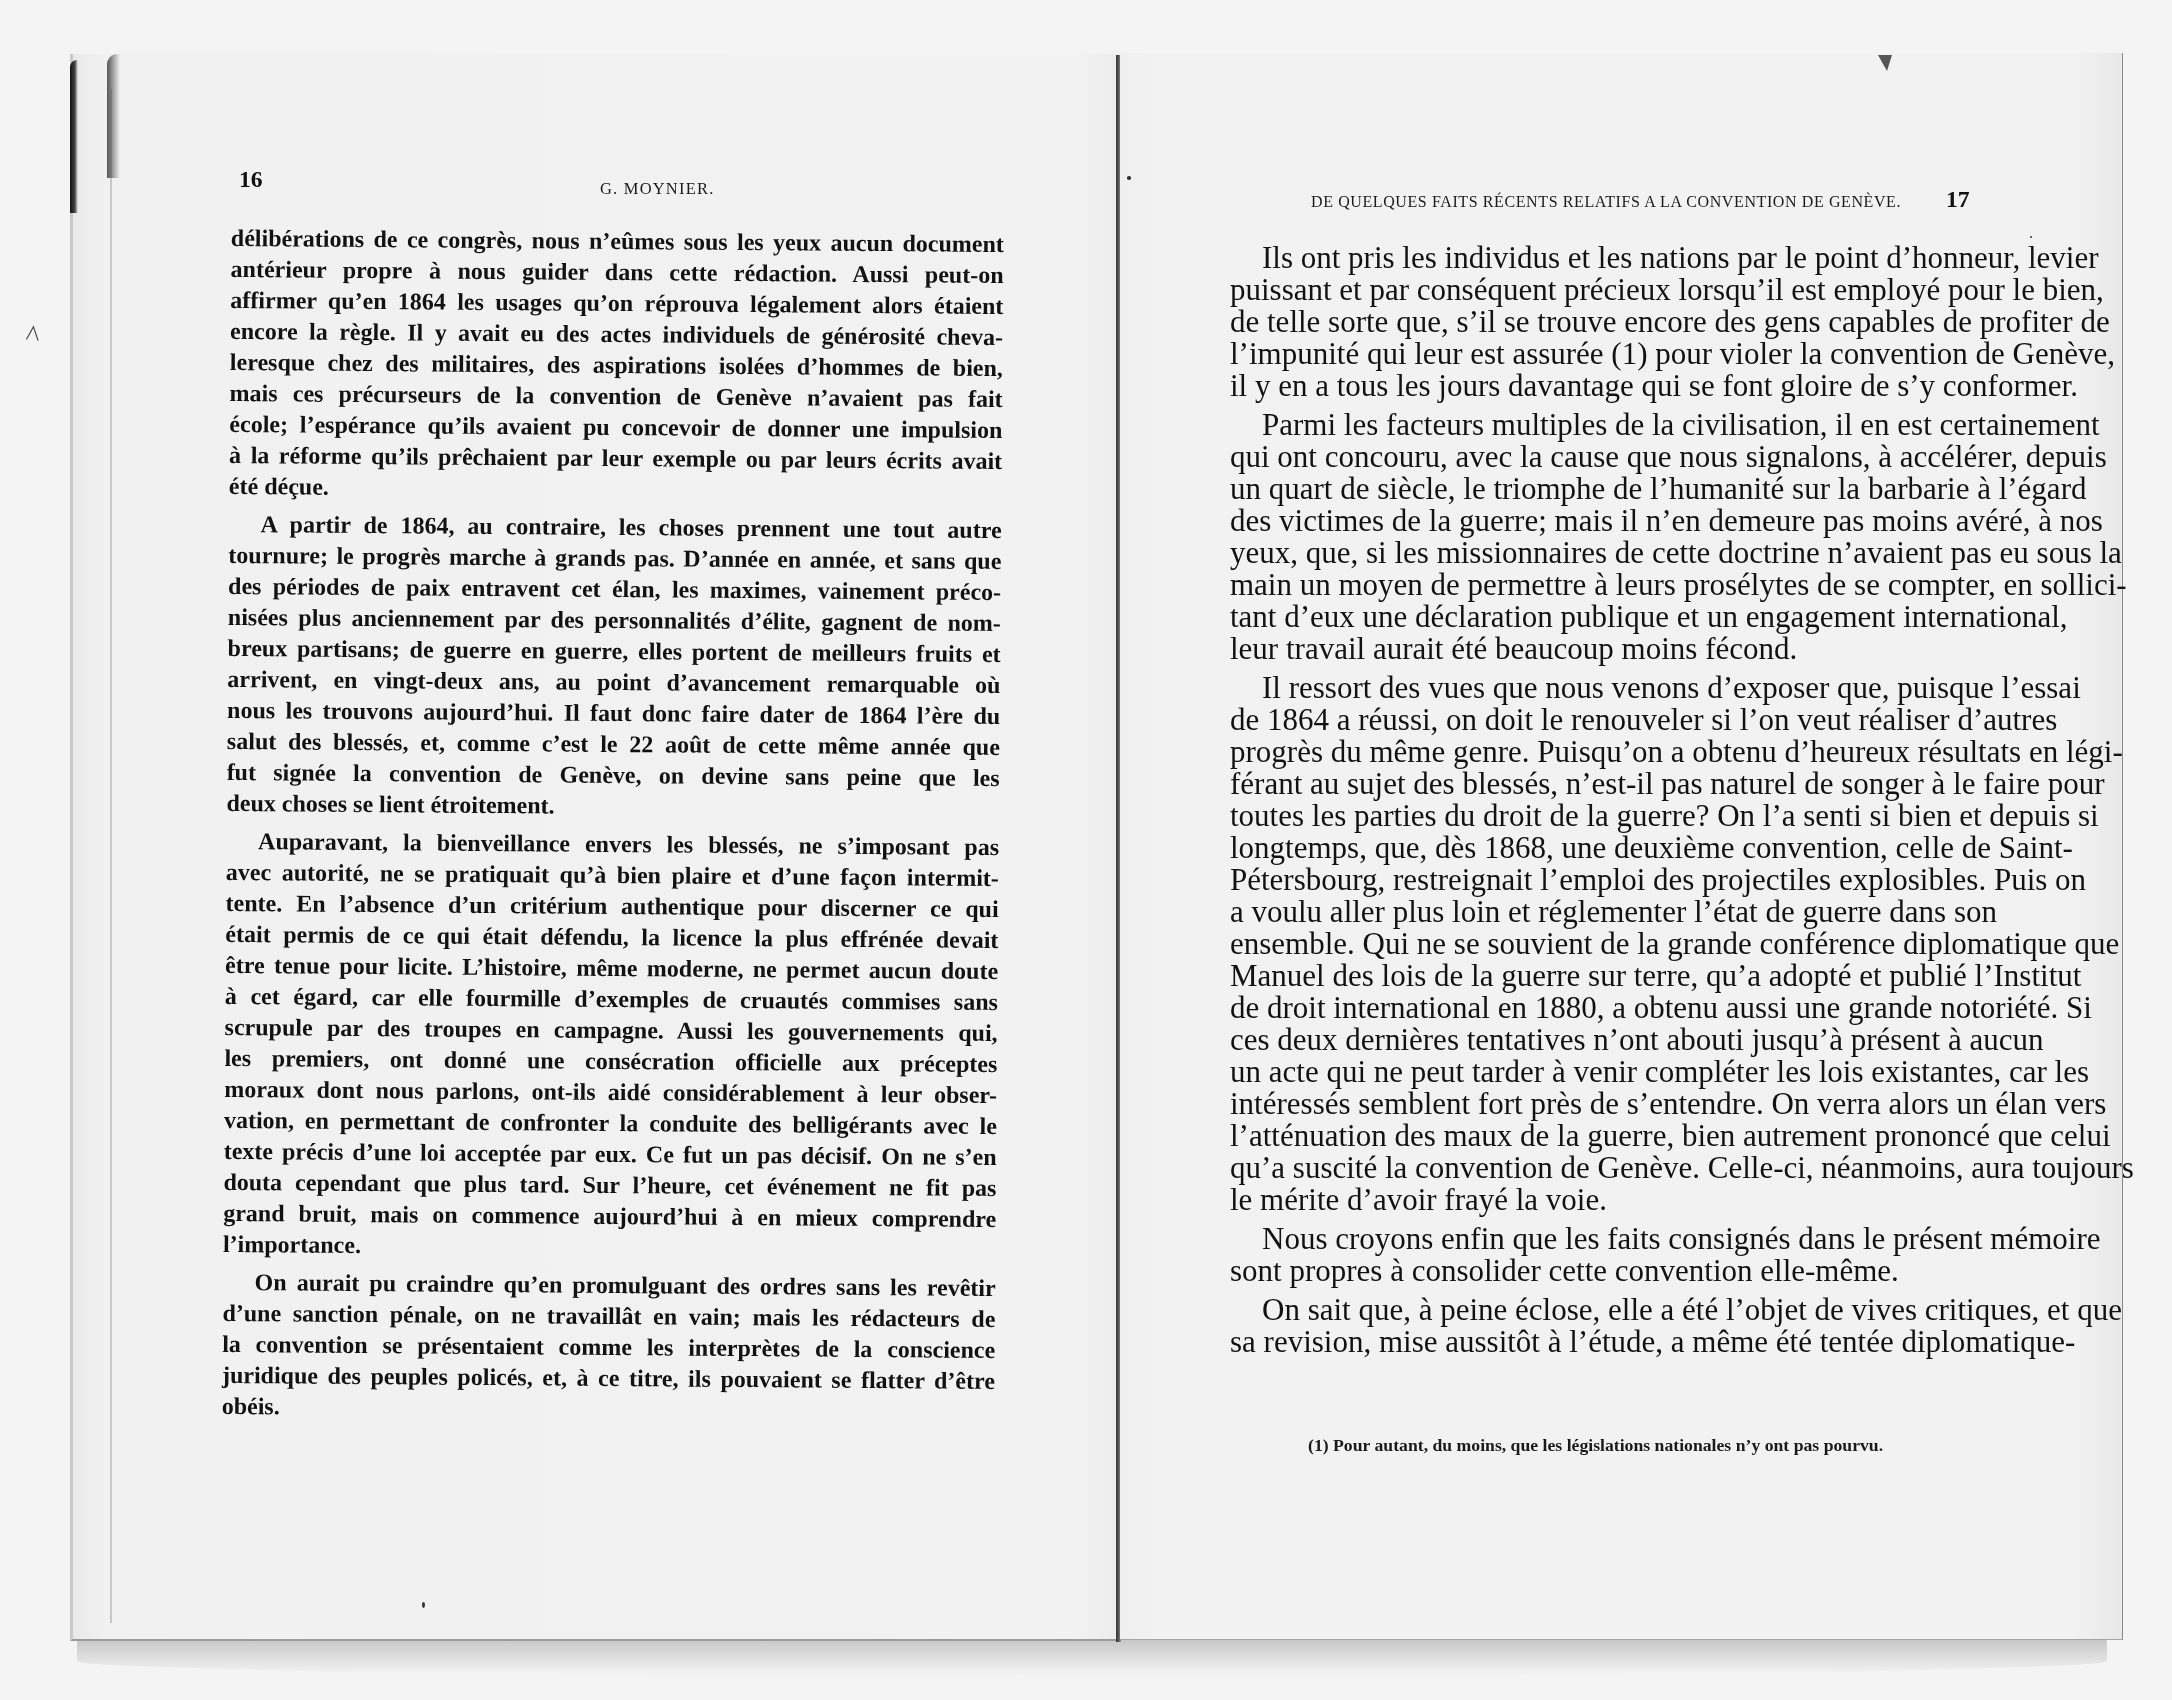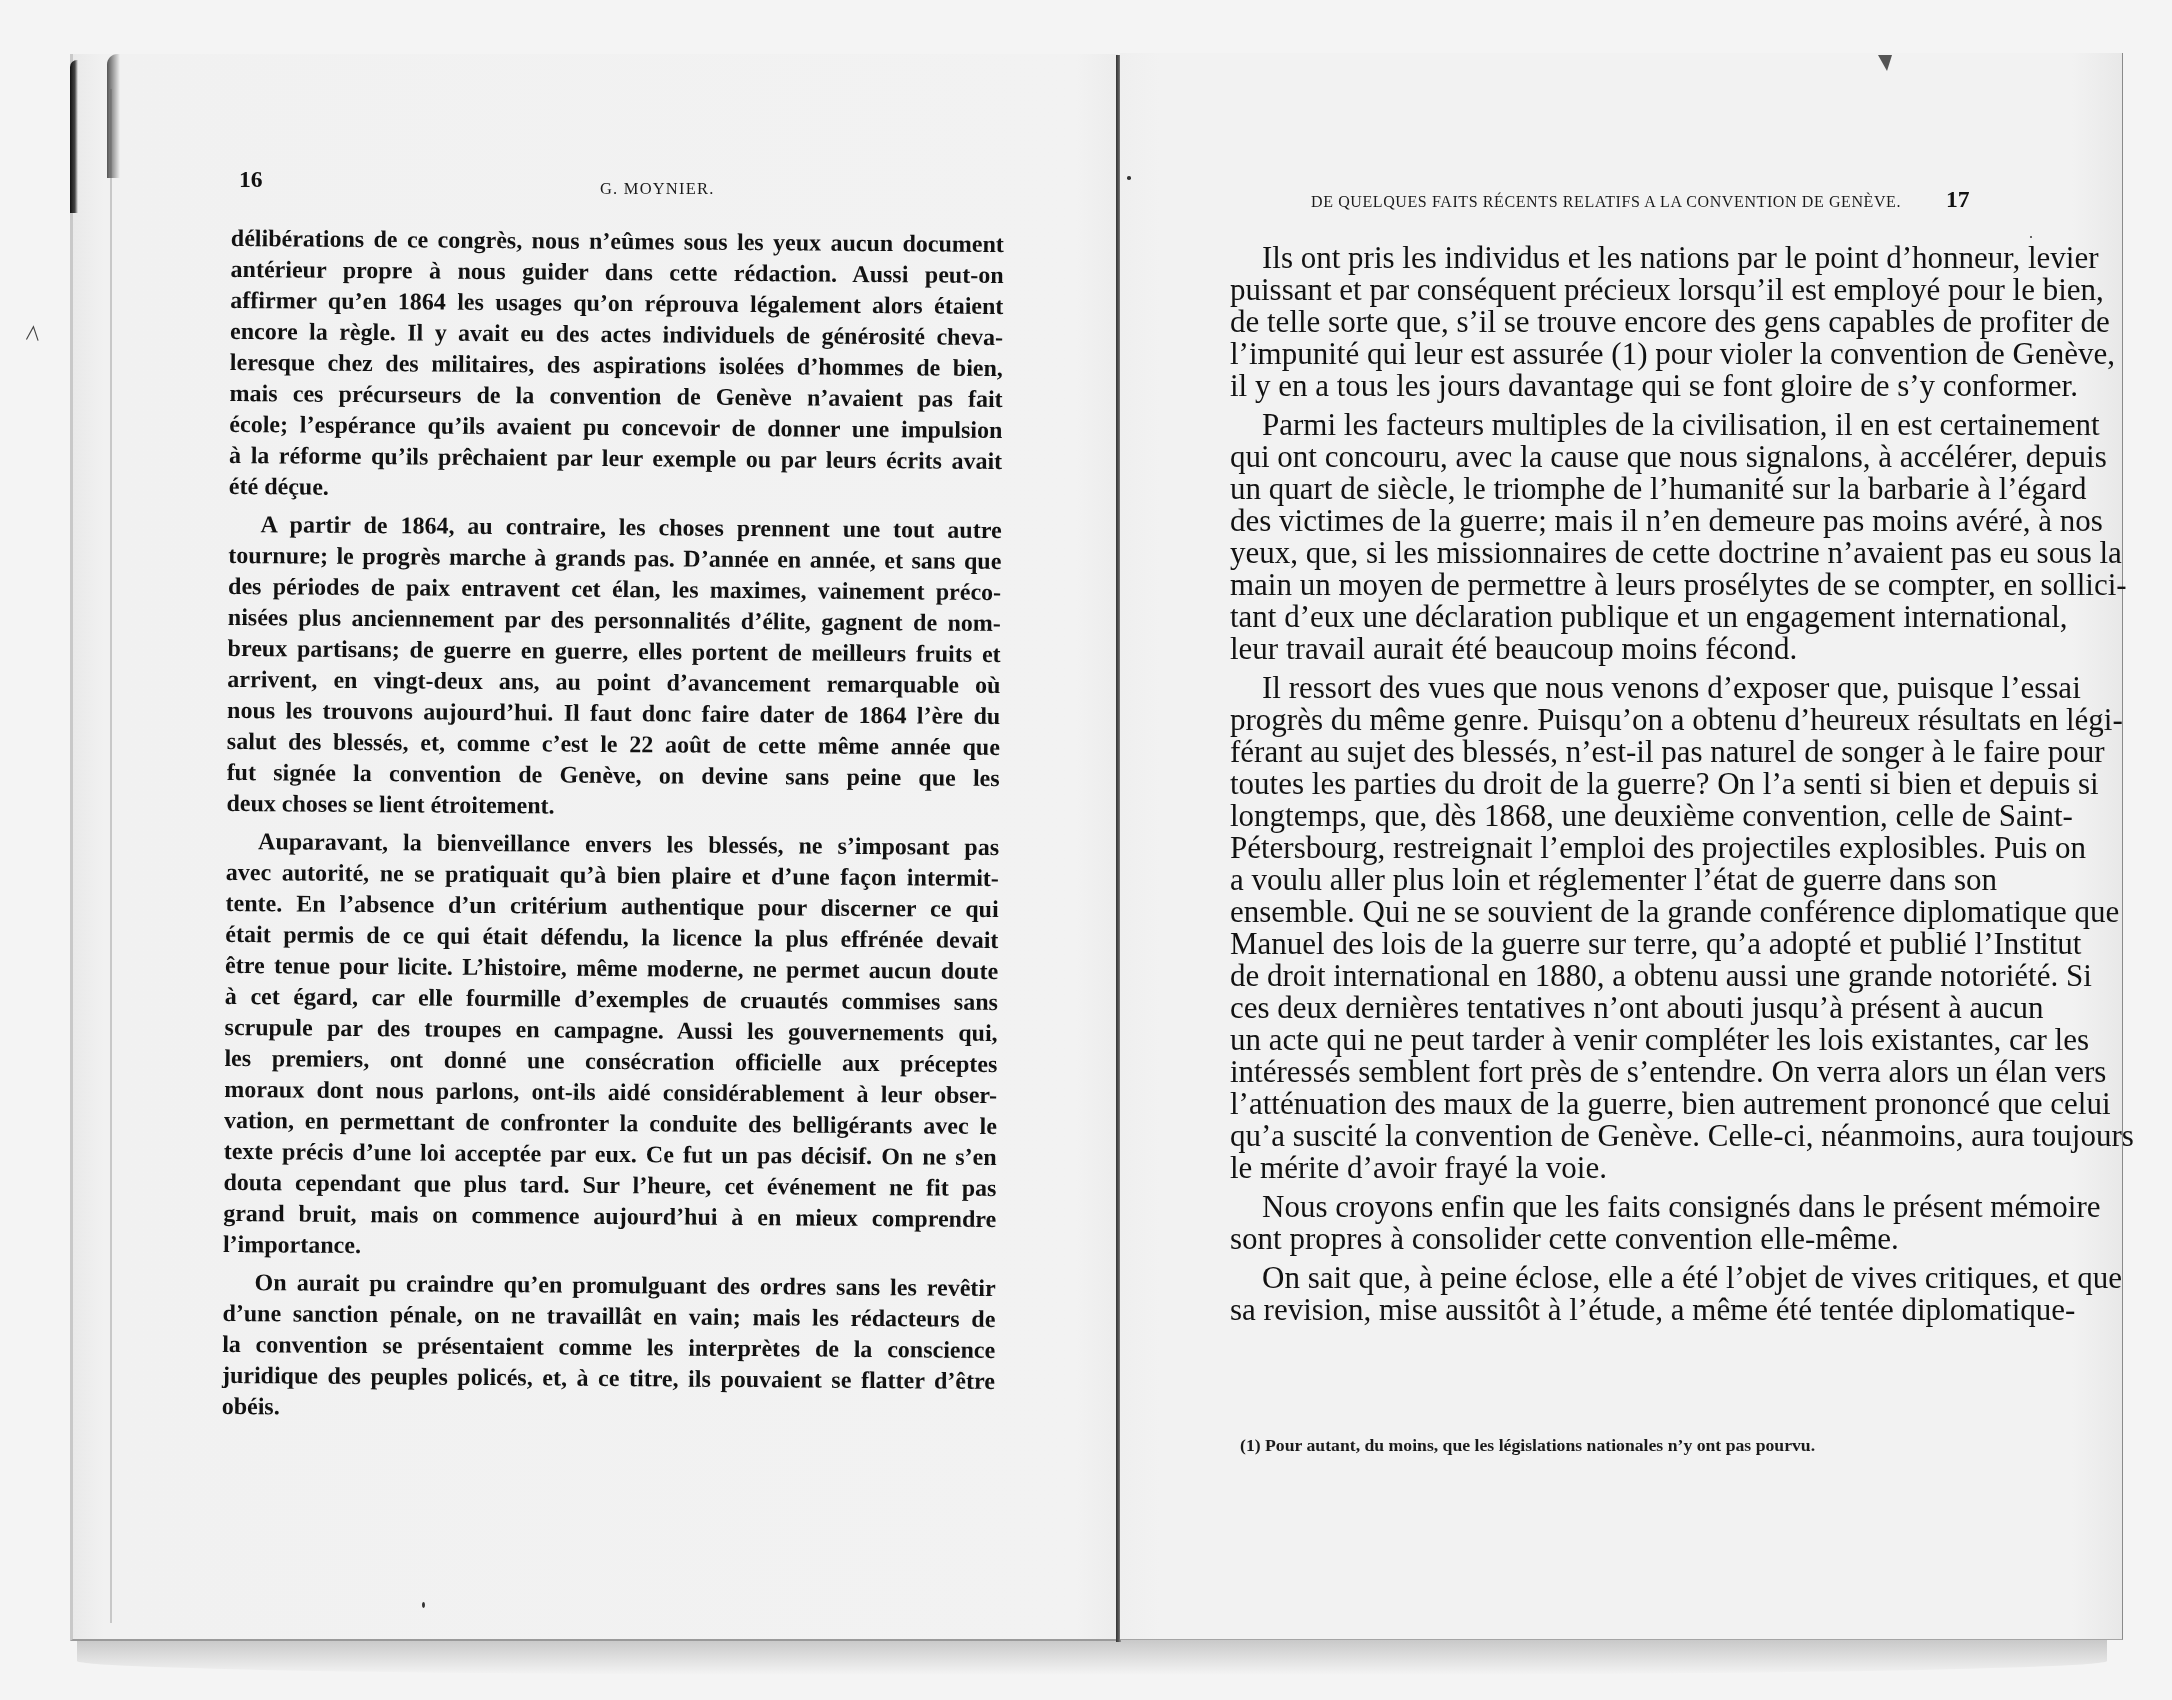--- a/index.html
+++ b/index.html
@@ -136,21 +136,21 @@
     left: 1230px; top: 242px;
     width: 740px;
     font-size: 31px;
   }
   .right-text .line {
     height: 32px;
     line-height: 32px;
   }
   .footnote {
     position: absolute;
-    left: 1240px; top: 1435px;
+    left: 1308px; top: 1435px;
     font-family: "Liberation Serif", serif;
     font-size: 17.7px;
     font-weight: bold;
     white-space: nowrap;
     color: #1a1a1a;
   }
   .speck {
     position: absolute;
     width: 3.5px; height: 3.5px;
     border-radius: 50%;
@@ -261,20 +261,21 @@
         <span class="line">un quart de siècle, le triomphe de l’humanité sur la barbarie à l’égard</span>
         <span class="line">des victimes de la guerre; mais il n’en demeure pas moins avéré, à nos</span>
         <span class="line">yeux, que, si les missionnaires de cette doctrine n’avaient pas eu sous la</span>
         <span class="line">main un moyen de permettre à leurs prosélytes de se compter, en sollici-</span>
         <span class="line">tant d’eux une déclaration publique et un engagement international,</span>
         <span class="line last">leur travail aurait été beaucoup moins fécond.</span>
       </div>
       <span class="gap"></span>
       <div>
         <span class="line indent">Il ressort des vues que nous venons d’exposer que, puisque l’essai</span>
+        <span class="line">de 1864 a réussi, on doit le renouveler si l’on veut réaliser d’autres</span>
         <span class="line">progrès du même genre. Puisqu’on a obtenu d’heureux résultats en légi-</span>
         <span class="line">férant au sujet des blessés, n’est-il pas naturel de songer à le faire pour</span>
         <span class="line">toutes les parties du droit de la guerre? On l’a senti si bien et depuis si</span>
         <span class="line">longtemps, que, dès 1868, une deuxième convention, celle de Saint-</span>
         <span class="line">Pétersbourg, restreignait l’emploi des projectiles explosibles. Puis on</span>
         <span class="line">a voulu aller plus loin et réglementer l’état de guerre dans son</span>
         <span class="line">ensemble. Qui ne se souvient de la grande conférence diplomatique que</span>
         <span class="line">Manuel des lois de la guerre sur terre, qu’a adopté et publié l’Institut</span>
         <span class="line">de droit international en 1880, a obtenu aussi une grande notoriété. Si</span>
         <span class="line">ces deux dernières tentatives n’ont abouti jusqu’à présent à aucun</span>

